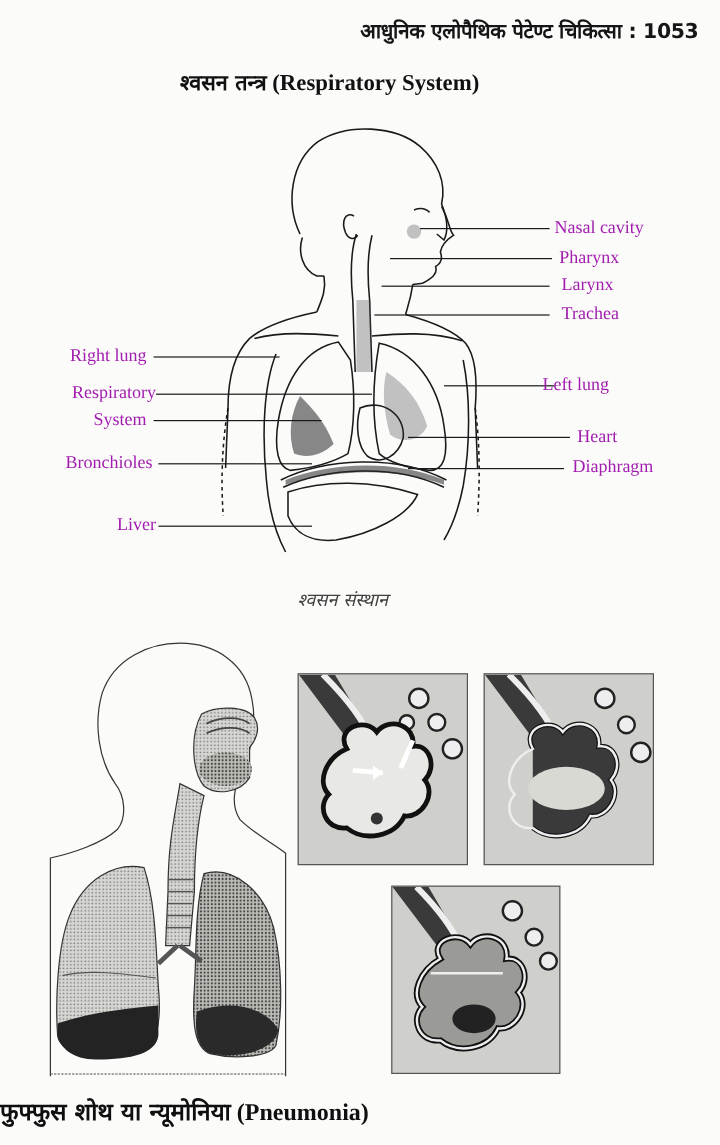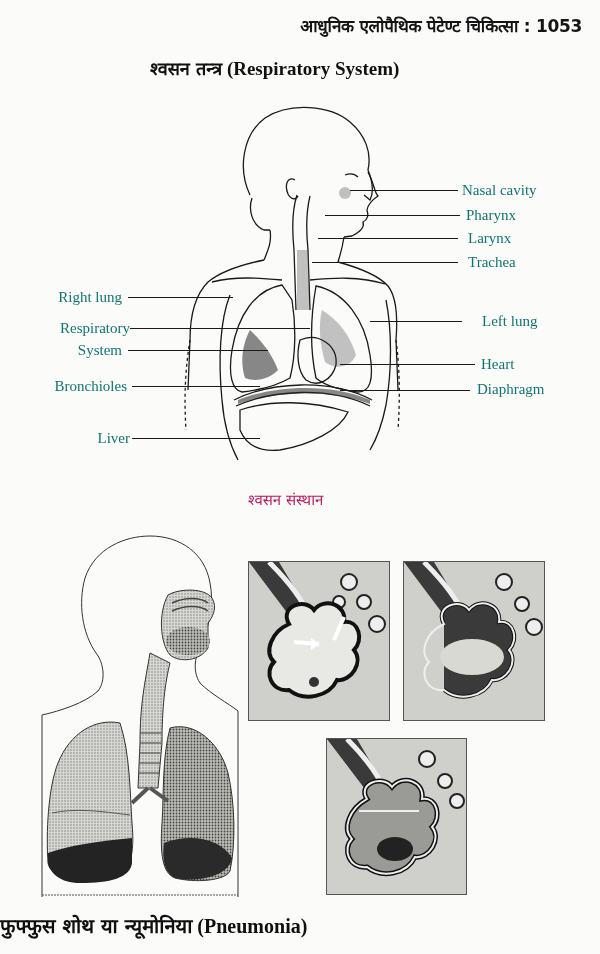--- a/index.html
+++ b/index.html
@@ -12,26 +12,26 @@
   .running-head {
     left:232px; top:14px; width:350px;
     font-family:"DejaVu Sans", sans-serif; font-size:17px; font-weight:bold;
     color:#151515; white-space:nowrap; text-align:right; letter-spacing:-0.3px;
   }
   .title {
     left:150px; top:56px; width:310px; white-space:nowrap;
     font-size:19px; font-weight:bold; color:#111;
   }
   .title .hi { font-family:"DejaVu Sans", sans-serif; font-size:18px; }
-  .lbl { position:absolute; font-size:15px; white-space:nowrap; color:#0f766e; line-height:16px; }
+  .lbl { position:absolute; font-size:15px; white-space:nowrap; color:#a21caf; line-height:16px; }
   .lbl.right { text-align:right; }
   .leader { position:absolute; height:1.3px; background:#1a1a1a; }
   .caption-hi {
     left:248px; top:489px; font-family:"DejaVu Sans", sans-serif;
-    font-size:15px; color:#be185d; white-space:nowrap;
+    font-style:italic; font-size:15px; color:#404040; white-space:nowrap;
   }
   .figure-2-caption {
     left:0; width:502px; top:912px; text-align:left; white-space:nowrap;
     font-size:20px; font-weight:bold; color:#0f0f0f;
   }
   .figure-2-caption .hi { font-family:"DejaVu Sans", sans-serif; font-size:20px; }
   .panel {
     position:absolute; background:#cfcfcb; border:1px solid #555;
     overflow:hidden;
   }
@@ -123,21 +123,21 @@
 <div class="leader" style="left:325px;top:215px;width:135px;"></div>
 <div class="lbl" style="left:466px;top:207px;">Pharynx</div>
 
 <div class="leader" style="left:318px;top:238px;width:140px;"></div>
 <div class="lbl" style="left:468px;top:230px;">Larynx</div>
 
 <div class="leader" style="left:312px;top:262px;width:146px;"></div>
 <div class="lbl" style="left:468px;top:254px;">Trachea</div>
 
 <div class="leader" style="left:370px;top:321px;width:92px;"></div>
-<div class="lbl" style="left:482px;top:313px;">Left lung</div>
+<div class="lbl" style="left:452px;top:313px;">Left lung</div>
 
 <div class="leader" style="left:340px;top:364px;width:135px;"></div>
 <div class="lbl" style="left:481px;top:356px;">Heart</div>
 
 <div class="leader" style="left:340px;top:390px;width:130px;"></div>
 <div class="lbl" style="left:477px;top:381px;">Diaphragm</div>
 
 <div class="abs caption-hi">श्वसन संस्थान</div>
 
 <div class="abs fig" style="left:40px;top:533px;width:200px;height:364px;">

